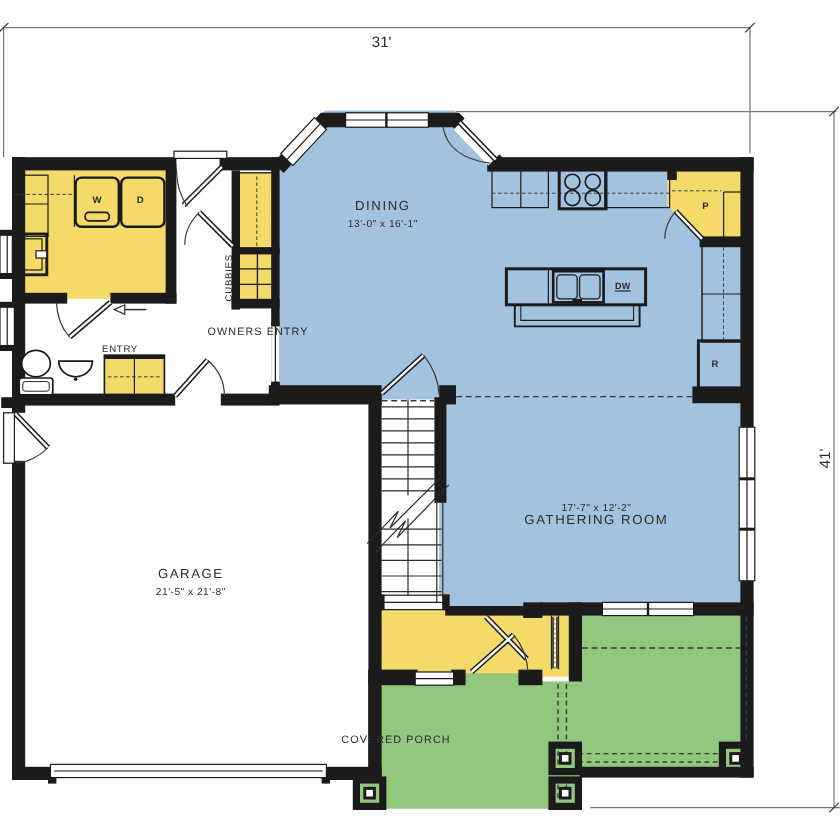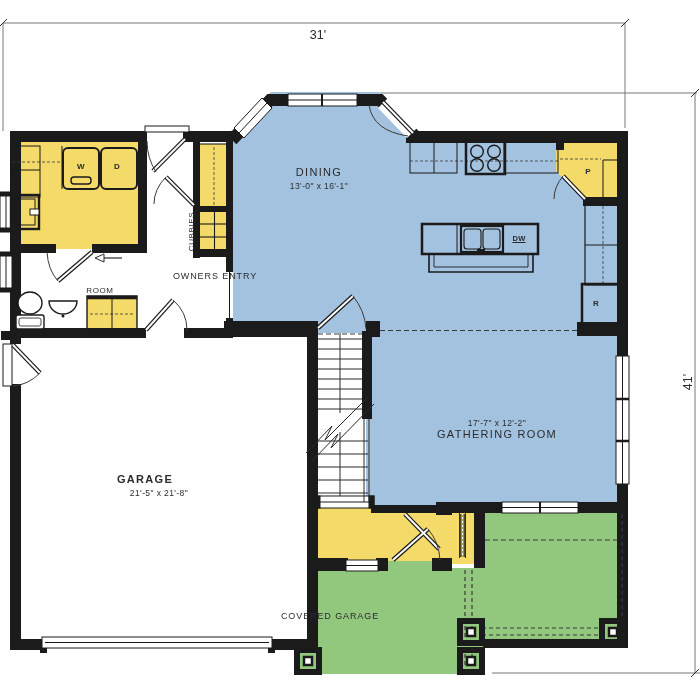--- a/index.html
+++ b/index.html
@@ -348,28 +348,28 @@
 
   <div class="lbl dim-text" style="left:288px;top:28px;width:60px;">31'</div>
   <div class="lbl dim-text rot" style="left:668px;top:375px;width:40px;">41'</div>
 
   <div class="lbl room-name" style="left:259px;top:166px;width:120px;">DINING</div>
   <div class="lbl room-size" style="left:259px;top:181px;width:120px;">13'-0" x 16'-1"</div>
 
   <div class="lbl room-name" style="left:417px;top:428px;width:160px;">GATHERING ROOM</div>
   <div class="lbl room-size" style="left:417px;top:418px;width:160px;">17'-7" x 12'-2"</div>
 
-  <div class="lbl room-name" style="left:85px;top:473px;width:120px;font-weight:bold;">GARAGE</div>
+  <div class="lbl room-name" style="left:99px;top:473px;width:120px;">GARAGE</div>
   <div class="lbl room-size" style="left:99px;top:488px;width:120px;">21'-5" x 21'-8"</div>
 
-  <div class="lbl small-name" style="left:270px;top:611px;width:120px;">COVERED GARAGE</div>
+  <div class="lbl small-name" style="left:270px;top:611px;width:120px;">COVERED PORCH</div>
 
   <div class="lbl small-name" style="left:127px;top:271px;width:100px;margin-left:38px;">OWNERS ENTRY</div>
 
-  <div class="lbl tiny-name" style="left:75px;top:286px;width:50px;">ROOM</div>
+  <div class="lbl tiny-name" style="left:75px;top:286px;width:50px;">ENTRY</div>
 
   <div class="lbl tiny-name rot" style="left:166px;top:227px;width:50px;">CUBBIES</div>
 
   <div class="lbl appl" style="left:71px;top:162px;width:20px;">W</div>
   <div class="lbl appl" style="left:107px;top:162px;width:20px;">D</div>
   <div class="lbl appl" style="left:580px;top:167px;width:16px;">P</div>
   <div class="lbl appl" style="left:507px;top:234px;width:24px;font-size:7.5px;text-decoration:underline;">DW</div>
   <div class="lbl appl" style="left:588px;top:299px;width:16px;">R</div>
 </div>
 

